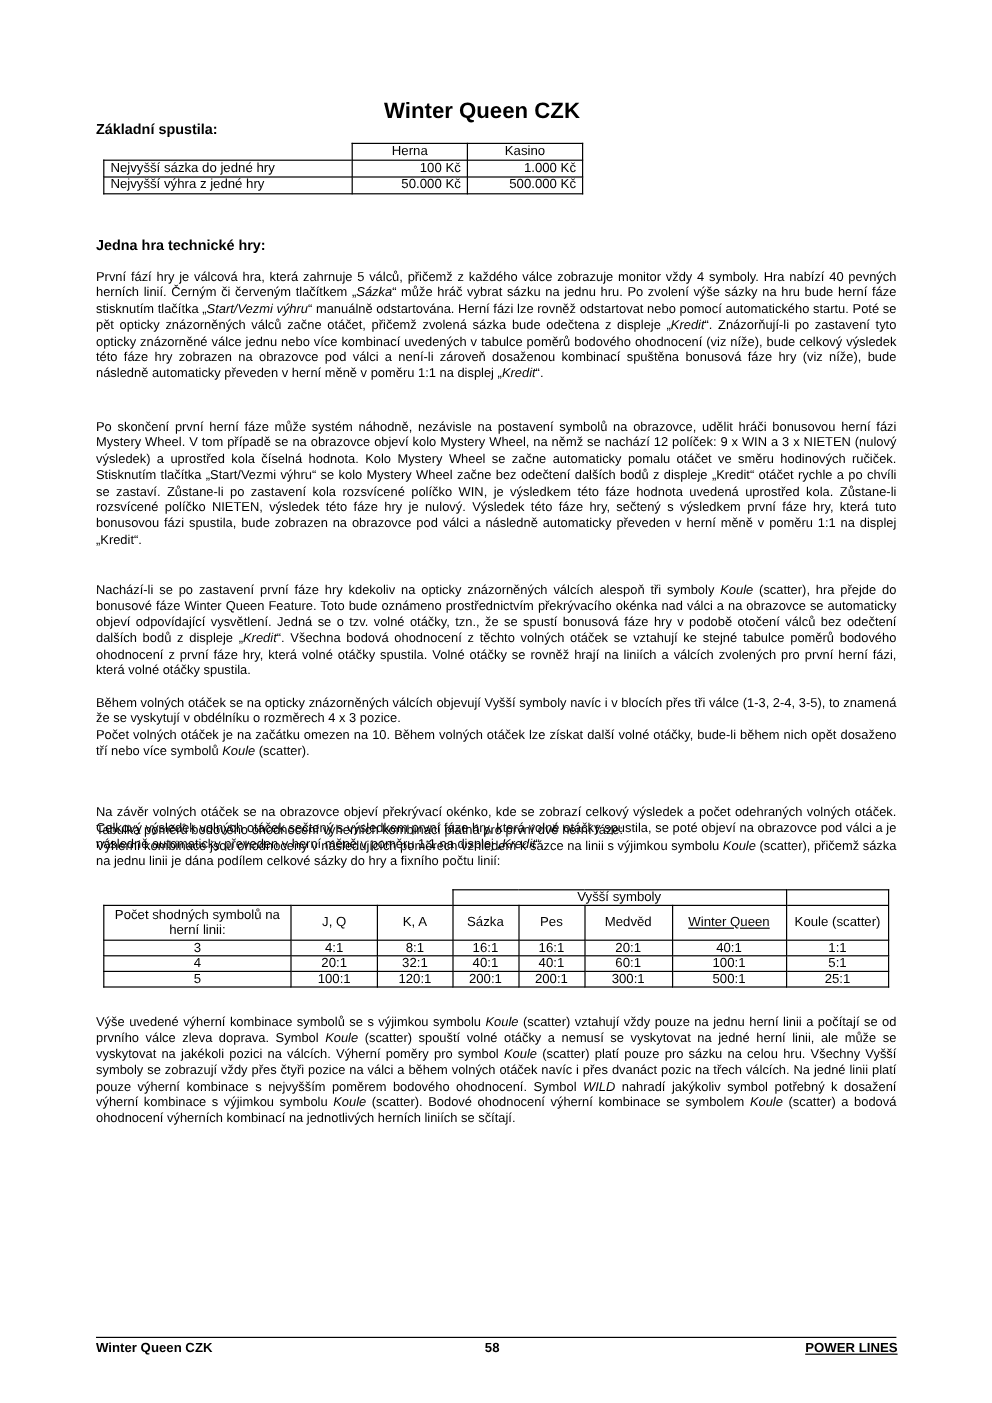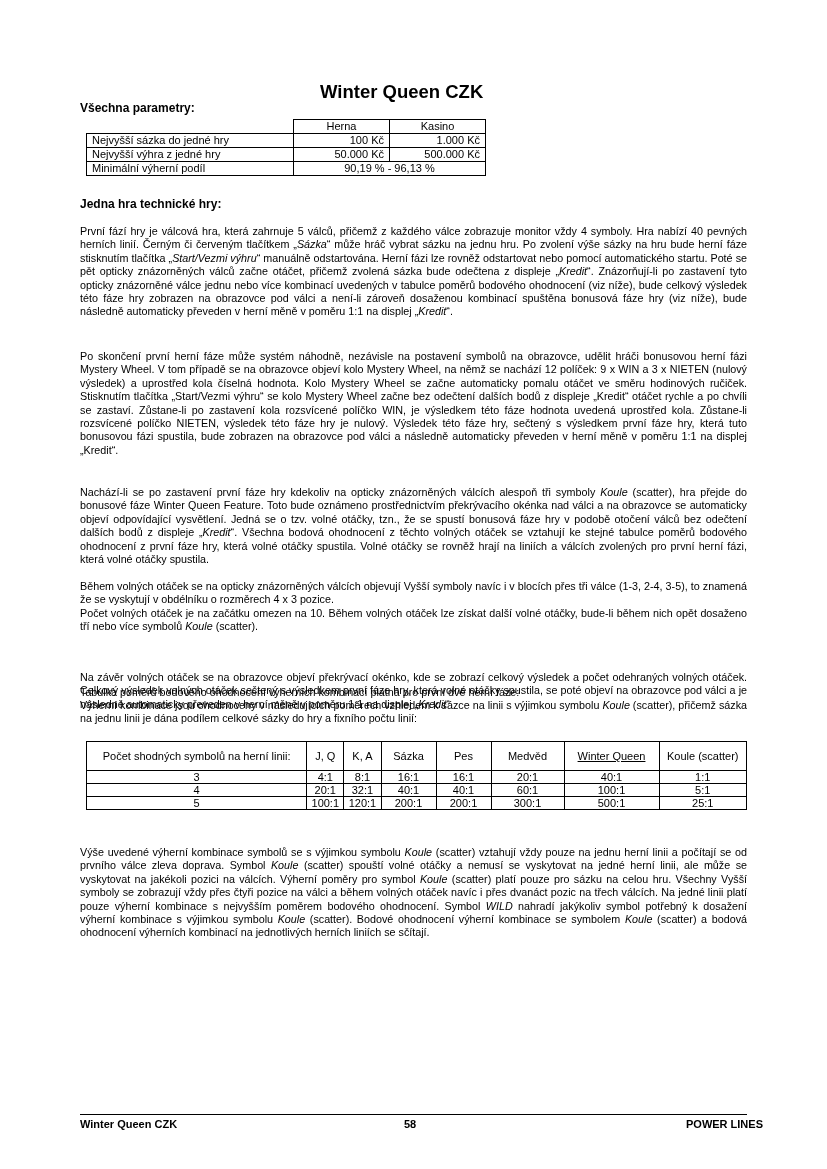--- a/index.html
+++ b/index.html
@@ -27,59 +27,63 @@
   .footer-line { position: absolute; left: 80px; width: 667px; top: 1114px; border-top: 1px solid #000; }
   .footer { position: absolute; top: 1118px; font-size: 11px; font-weight: bold; }
 </style>
 </head>
 <body>
 
 <div class="title" style="left:0; margin-left:0; width:827px; padding-left:80px; box-sizing:border-box; text-align:left;">
   <span style="position:absolute; left:320px; top:0;">Winter Queen CZK</span>
 </div>
 
-<div class="h2" style="top:101px;">Všechna parametry:</div>
+<div class="h2" style="top:101px;">Základní spustila:</div>
 
 <table class="params">
   <tbody>
       <tr>
     <td class="blank c1"></td>
     <td class="c2 center">Herna</td>
     <td class="c3 center">Kasino</td>
   </tr>
   <tr>
     <td class="c1">Nejvyšší sázka do jedné hry</td>
     <td class="c2">100 Kč</td>
     <td class="c3">1.000 Kč</td>
   </tr>
   <tr>
     <td class="c1">Nejvyšší výhra z jedné hry</td>
     <td class="c2">50.000 Kč</td>
     <td class="c3">500.000 Kč</td>
   </tr>
-  <tr>
-    <td class="c1">Minimální výherní podíl</td>
-    <td class="center" colspan="2">90,19 % - 96,13 %</td>
-  </tr>
 </tbody>
   </table>
 
 <div class="h2" style="top:197px;">Jedna hra technické hry:</div>
 
 <p class="para" style="top:225px;">První fází hry je válcová hra, která zahrnuje 5 válců, přičemž z každého válce zobrazuje monitor vždy 4 symboly. Hra nabízí 40 pevných herních linií. Černým či červeným tlačítkem „<i>Sázka</i>“ může hráč vybrat sázku na jednu hru. Po zvolení výše sázky na hru bude herní fáze stisknutím tlačítka „<i>Start/Vezmi výhru</i>“ manuálně odstartována. Herní fázi lze rovněž odstartovat nebo pomocí automatického startu. Poté se pět opticky znázorněných válců začne otáčet, přičemž zvolená sázka bude odečtena z displeje „<i>Kredit</i>“. Znázorňují-li po zastavení tyto opticky znázorněné válce jednu nebo více kombinací uvedených v tabulce poměrů bodového ohodnocení (viz níže), bude celkový výsledek této fáze hry zobrazen na obrazovce pod válci a není-li zároveň dosaženou kombinací spuštěna bonusová fáze hry (viz níže), bude následně automaticky převeden v herní měně v poměru 1:1 na displej „<i>Kredit</i>“.</p>
 <p class="para" style="top:350px;">Po skončení první herní fáze může systém náhodně, nezávisle na postavení symbolů na obrazovce, udělit hráči bonusovou herní fázi Mystery Wheel. V tom případě se na obrazovce objeví kolo Mystery Wheel, na němž se nachází 12 políček: 9 x WIN a 3 x NIETEN (nulový výsledek) a uprostřed kola číselná hodnota. Kolo Mystery Wheel se začne automaticky pomalu otáčet ve směru hodinových ručiček. Stisknutím tlačítka „Start/Vezmi výhru“ se kolo Mystery Wheel začne bez odečtení dalších bodů z displeje „Kredit“ otáčet rychle a po chvíli se zastaví. Zůstane-li po zastavení kola rozsvícené políčko WIN, je výsledkem této fáze hodnota uvedená uprostřed kola. Zůstane-li rozsvícené políčko NIETEN, výsledek této fáze hry je nulový. Výsledek této fáze hry, sečtený s výsledkem první fáze hry, která tuto bonusovou fázi spustila, bude zobrazen na obrazovce pod válci a následně automaticky převeden v herní měně v poměru 1:1 na displej „Kredit“.</p>
 <p class="para" style="top:486px;">Nachází-li se po zastavení první fáze hry kdekoliv na opticky znázorněných válcích alespoň tři symboly <i>Koule</i> (scatter), hra přejde do bonusové fáze Winter Queen Feature. Toto bude oznámeno prostřednictvím překrývacího okénka nad válci a na obrazovce se automaticky objeví odpovídající vysvětlení. Jedná se o tzv. volné otáčky, tzn., že se spustí bonusová fáze hry v podobě otočení válců bez odečtení dalších bodů z displeje „<i>Kredit</i>“. Všechna bodová ohodnocení z těchto volných otáček se vztahují ke stejné tabulce poměrů bodového ohodnocení z první fáze hry, která volné otáčky spustila. Volné otáčky se rovněž hrají na liniích a válcích zvolených pro první herní fázi, která volné otáčky spustila.</p>
 <p class="para" style="top:580px;">Během volných otáček se na opticky znázorněných válcích objevují Vyšší symboly navíc i v blocích přes tři válce (1-3, 2-4, 3-5), to znamená že se vyskytují v obdélníku o rozměrech 4 x 3 pozice.</p>
 <p class="para" style="top:607px;">Počet volných otáček je na začátku omezen na 10. Během volných otáček lze získat další volné otáčky, bude-li během nich opět dosaženo tří nebo více symbolů <i>Koule</i> (scatter).</p>
 <p class="para" style="top:634px;margin-top:37px;">Na závěr volných otáček se na obrazovce objeví překrývací okénko, kde se zobrazí celkový výsledek a počet odehraných volných otáček. Celkový výsledek volných otáček sečtený s výsledkem první fáze hry, která volné otáčky spustila, se poté objeví na obrazovce pod válci a je následně automaticky převeden v herní měně v poměru 1:1 na displej „<i>Kredit</i>“.</p>
 <p class="para" style="top:686px;">Tabulka poměrů bodového ohodnocení výherních kombinací platná pro první dvě herní fáze:</p>
 <p class="para" style="top:699px;">Výherní kombinace jsou ohodnoceny v následujících poměrech vzhledem k sázce na linii s výjimkou symbolu <i>Koule</i> (scatter), přičemž sázka na jednu linii je dána podílem celkové sázky do hry a fixního počtu linií:</p>
 
 <table class="pay">
   <tbody>
+      <tr>
+    <td class="noborder" style="width:152px;"></td>
+    <td class="noborder" style="width:68px;"></td>
+    <td class="noborder" style="width:58px;"></td>
+    <td colspan="4">Vyšší symboly</td>
+    <td style="border-left:1px solid #000; border-top:1px solid #000; border-bottom:none; border-right:1px solid #000;"></td>
+    <td class="noborder"></td>
+  </tr>
   <tr class="hdr">
     <td>Počet shodných symbolů na herní linii:</td>
     <td>J, Q</td>
     <td>K, A</td>
     <td style="width:50px;">Sázka</td>
     <td style="width:50px;">Pes</td>
     <td style="width:68px;">Medvěd</td>
     <td style="width:90px;text-decoration:underline;">Winter Queen</td>
     <td>Koule (scatter)</td>
   </tr>
@@ -114,13 +118,13 @@
     <td>25:1</td>
   </tr>
 </tbody>
   </table>
 
 <p class="para" style="top:846px;">Výše uvedené výherní kombinace symbolů se s výjimkou symbolu <i>Koule</i> (scatter) vztahují vždy pouze na jednu herní linii a počítají se od prvního válce zleva doprava. Symbol <i>Koule</i> (scatter) spouští volné otáčky a nemusí se vyskytovat na jedné herní linii, ale může se vyskytovat na jakékoli pozici na válcích. Výherní poměry pro symbol <i>Koule</i> (scatter) platí pouze pro sázku na celou hru. Všechny Vyšší symboly se zobrazují vždy přes čtyři pozice na válci a během volných otáček navíc i přes dvanáct pozic na třech válcích. Na jedné linii platí pouze výherní kombinace s nejvyšším poměrem bodového ohodnocení. Symbol <i>WILD</i> nahradí jakýkoliv symbol potřebný k dosažení výherní kombinace s výjimkou symbolu <i>Koule</i> (scatter). Bodové ohodnocení výherní kombinace se symbolem <i>Koule</i> (scatter) a bodová ohodnocení výherních kombinací na jednotlivých herních liniích se sčítají.</p>
 
 <div class="footer-line"></div>
 <div class="footer" style="left:80px;">Winter Queen CZK</div>
 <div class="footer" style="left:404px;">58</div>
-<div class="footer" style="right:64px;">POWER LINES</div>
+<div class="footer" style="right:79px;text-decoration:underline;">POWER LINES</div>
 
 </body></html>

